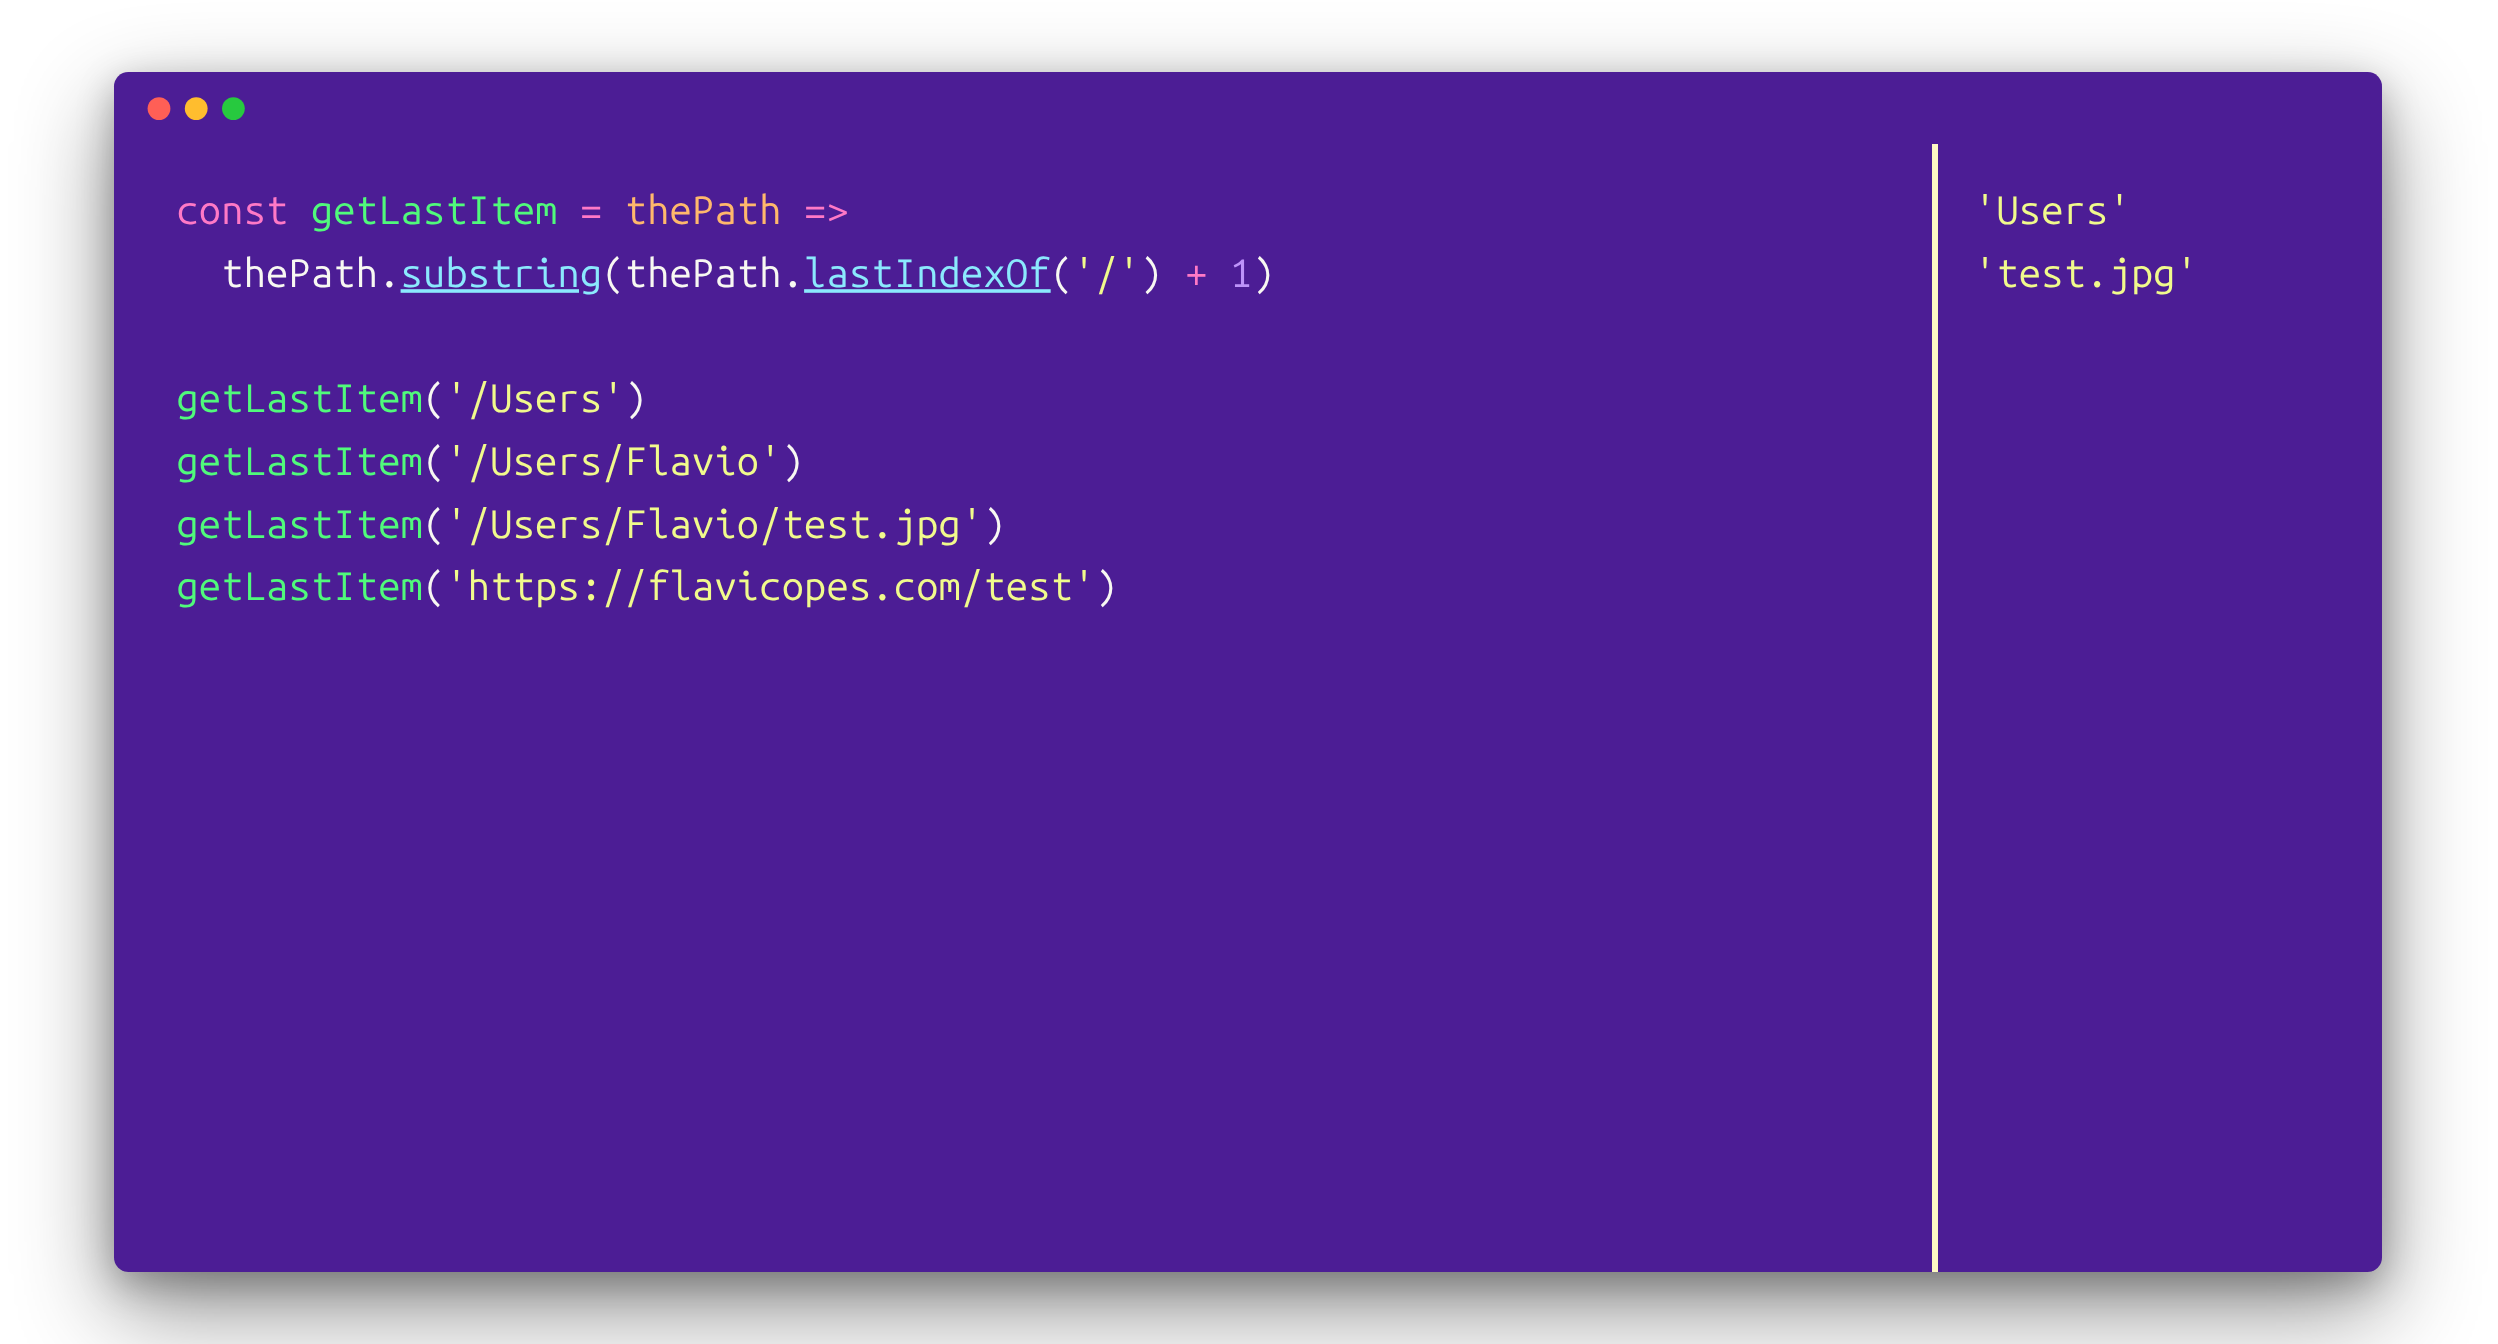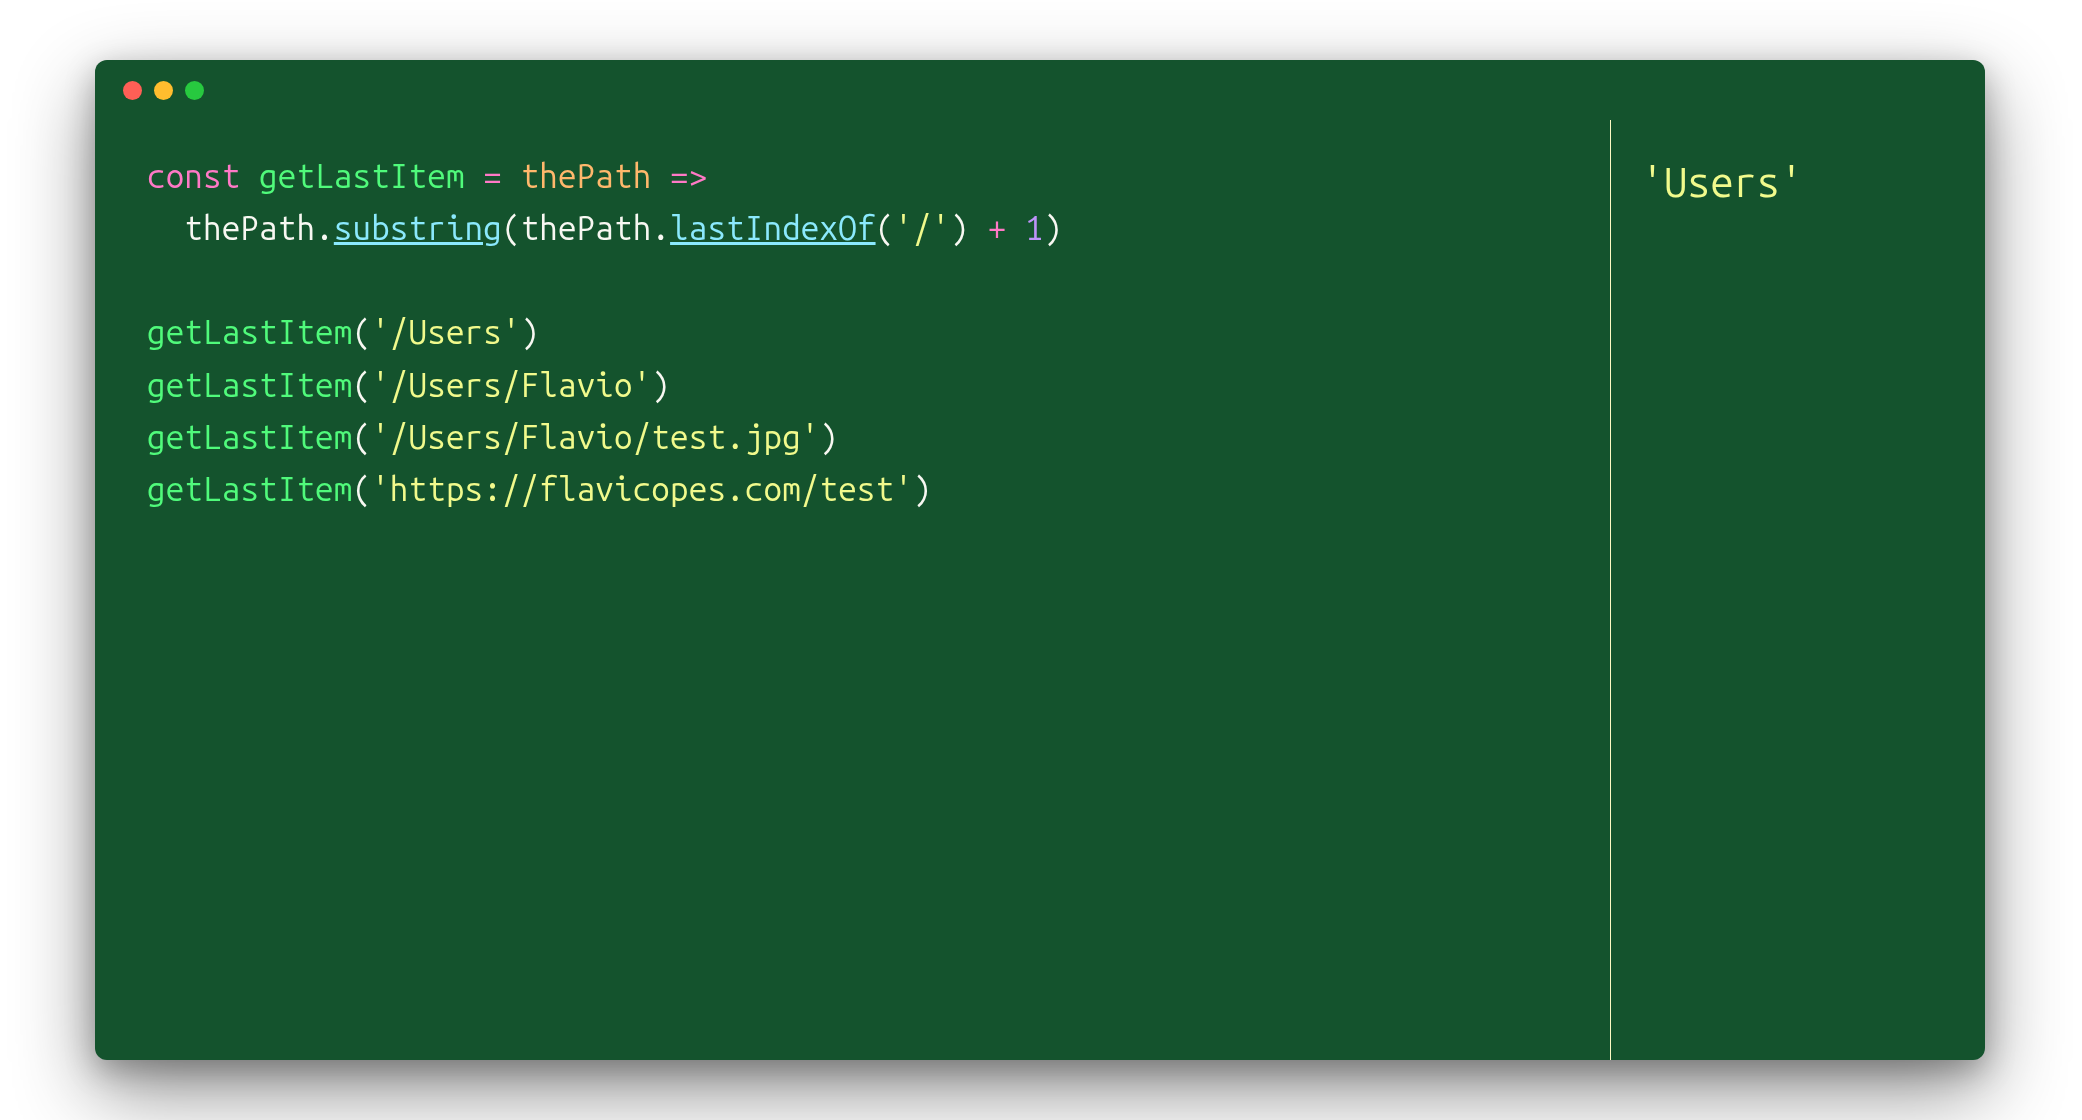--- a/index.html
+++ b/index.html
@@ -15,21 +15,21 @@
       align-items: flex-start;
       justify-content: flex-start;
       font-family: "SF Mono", "Monaco", "Menlo", "Consolas", "Ubuntu Mono", monospace;
     }
     .outer-wrap {
       padding: 60px 95px;
     }
     .window {
       width: 1890px;
       height: 1000px;
-      background: #14532d;
+      background: #4c1d95;
       border-radius: 12px;
       box-shadow: 0 30px 80px rgba(0,0,0,0.45), 0 10px 30px rgba(0,0,0,0.25);
       display: flex;
       flex-direction: column;
       overflow: hidden;
     }
     .titlebar {
       height: 60px;
       display: flex;
       align-items: center;
@@ -54,23 +54,23 @@
       flex: 1;
       padding: 30px 30px 30px 52px;
       font-size: 33px;
       line-height: 1.58;
       white-space: pre;
       color: #f8f8f2;
       letter-spacing: 0.2px;
     }
     .output-pane {
       width: 375px;
-      border-left: 1px solid #fef9c3;
+      border-left: 5px solid #fef9c3;
       padding: 30px 30px 30px 30px;
-      font-size: 41px;
+      font-size: 33px;
       line-height: 1.58;
       white-space: pre;
       color: #f1fa8c;
       letter-spacing: 0.2px;
     }
     
     .tok-keyword { color: #ff79c6; }
     .tok-func-def { color: #50fa7b; }
     .tok-func-call { color: #50fa7b; }
     .tok-param { color: #ffb86c; }
@@ -88,16 +88,16 @@
 
 <div class="outer-wrap">
   <div class="window">
     <div class="titlebar">
       <div class="traffic-light red"></div>
       <div class="traffic-light yellow"></div>
       <div class="traffic-light green"></div>
     </div>
     <div class="content">
       <div class="code-pane" id="code-pane"><span class="code-line"><span class="tok-keyword">const </span><span class="tok-func-def">getLastItem </span><span class="tok-operator">= </span><span class="tok-param">thePath </span><span class="tok-operator">=&gt;</span></span><span class="code-line"><span class="tok-ident">  thePath</span><span class="tok-punct">.</span><span class="tok-method">substring</span><span class="tok-punct">(</span><span class="tok-ident">thePath</span><span class="tok-punct">.</span><span class="tok-method">lastIndexOf</span><span class="tok-punct">(</span><span class="tok-string">'/'</span><span class="tok-punct">) </span><span class="tok-operator">+ </span><span class="tok-number">1</span><span class="tok-punct">)</span></span><span class="code-line">&nbsp;</span><span class="code-line"><span class="tok-func-call">getLastItem</span><span class="tok-punct">(</span><span class="tok-string">'/Users'</span><span class="tok-punct">)</span></span><span class="code-line"><span class="tok-func-call">getLastItem</span><span class="tok-punct">(</span><span class="tok-string">'/Users/Flavio'</span><span class="tok-punct">)</span></span><span class="code-line"><span class="tok-func-call">getLastItem</span><span class="tok-punct">(</span><span class="tok-string">'/Users/Flavio/test.jpg'</span><span class="tok-punct">)</span></span><span class="code-line"><span class="tok-func-call">getLastItem</span><span class="tok-punct">(</span><span class="tok-string">'https://flavicopes.com/test'</span><span class="tok-punct">)</span></span></div>
-      <div class="output-pane" id="output-pane"><span class="output-line">'Users'</span></div>
+      <div class="output-pane" id="output-pane"><span class="output-line">'Users'</span><span class="output-line">'test.jpg'</span></div>
     </div>
   </div>
 </div>
 
 </body></html>

